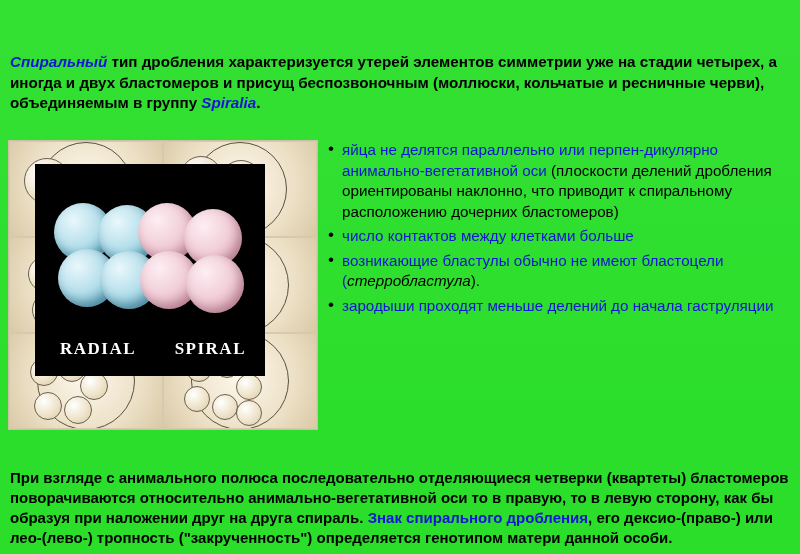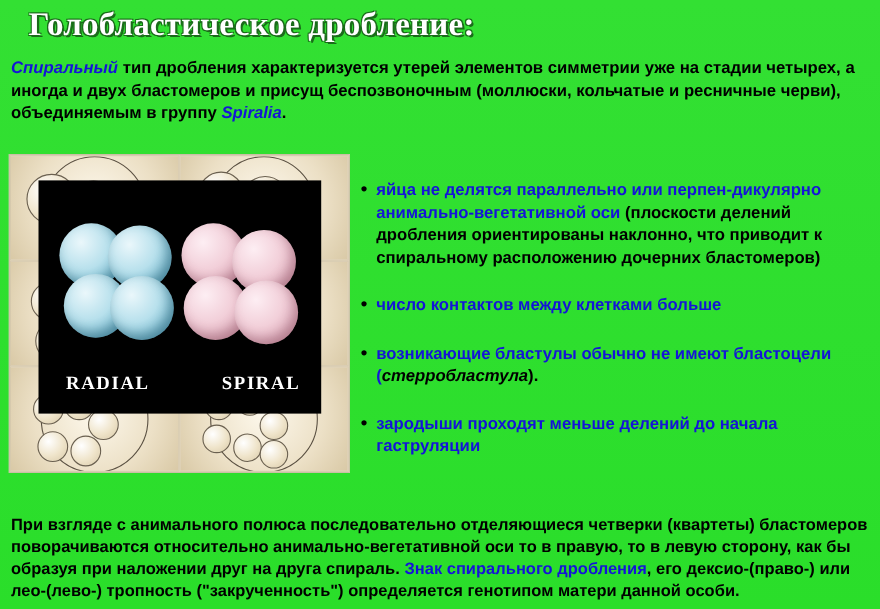--- a/index.html
+++ b/index.html
@@ -90,21 +90,21 @@
     border: 1.2px solid #6a6050;
     border-radius: 50%;
     background: radial-gradient(circle at 35% 32%, #ffffff 0%, #efe4ca 55%, #d8c9a8 100%);
   }
 
   
   .photo {
     position: absolute;
     left: 28px;
     top: 25px;
-    width: 255px;
+    width: 228px;
     height: 210px;
     background: #000000;
     box-shadow: 0 0 0 1px #000;
   }
   .photo .label {
     position: absolute;
     bottom: 16px;
     color: #ffffff;
     font-family: "Liberation Serif", serif;
     font-size: 17px;
@@ -157,23 +157,22 @@
     font-weight: bold;
     color: #000000;
     margin-bottom: 8px;
   }
   .bullet {
     position: relative;
     padding-left: 16px;
     font-size: 15.2px;
     line-height: 20.5px;
     color: #1414d8;
-    font-weight: bold;
+    font-weight: normal;
     margin-bottom: 4px;
-    margin-top: 23px;
   }
   .bullet::before {
     content: "•";
     position: absolute;
     left: 2px;
     top: -1px;
     color: #000000;
     font-size: 17px;
     line-height: 20px;
   }
@@ -198,21 +197,20 @@
   }
   .bottom .blue {
     color: #1414d8;
   }
 </style>
 </head>
 <body>
 
 <div class="slide">
 
-  <div class="title">Голобластическое дробление:</div>
 
   <div class="intro">
     <span class="kw">Спиральный</span><span> тип дробления характеризуется утерей элементов симметрии уже на стадии четырех, а иногда и двух бластомеров и присущ беспозвоночным (моллюски, кольчатые и ресничные черви), объединяемым в группу </span><span class="sp">Spiralia</span><span>.</span>
   </div>
 
   <div class="img-col">
     <div class="embryo-grid">
       <div class="embryo-cell">
         <div class="ring" style="width:92px;height:92px;"></div>
         <div class="blob" style="width:44px;height:44px;left:14px;top:16px;"></div>

